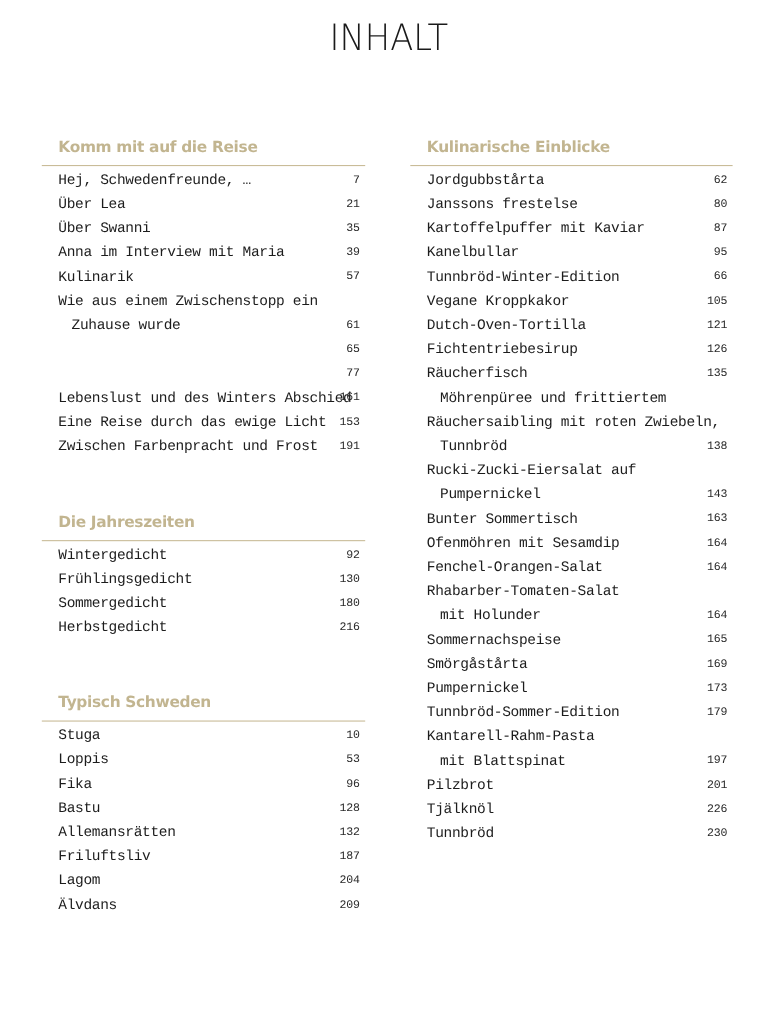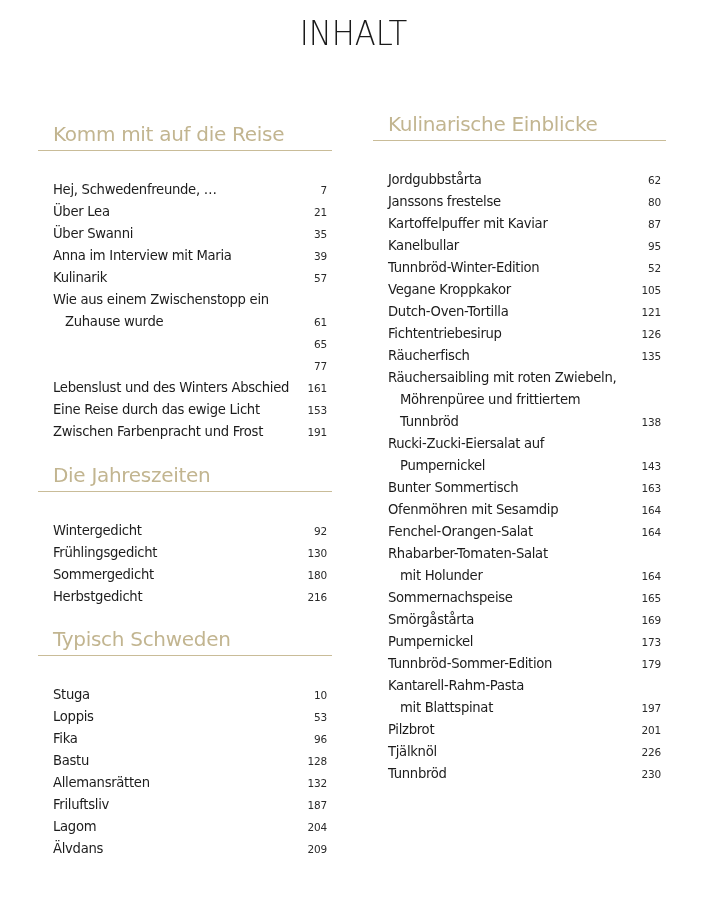--- a/index.html
+++ b/index.html
@@ -5,25 +5,25 @@
     html, body { margin: 0; padding: 0; background: #ffffff; }
     body { width: 707px; height: 921px; position: relative; overflow: hidden;
       font-family: "DejaVu Sans", sans-serif; color: #1c1c1c; }
     .page-title { position: absolute; left: 0; right: 0; top: 14px; text-align: center;
       font-family: "DejaVu Sans", sans-serif; font-weight: 300; font-size: 33px;
       letter-spacing: 0px; color: #1a1a1a; transform: scaleX(0.93); }
     .col { position: absolute; }
     .col.left { left: 38px; width: 294px; }
     .col.right { left: 373px; width: 293px; }
     .section { position: absolute; left: 0; right: 0; }
-    .section-heading { font-family: "DejaVu Sans", sans-serif; font-weight: 400;
-      font-size: 20px; color: #c2b590; padding-left: 15px; height: 24px; line-height: 24px;
+    .section-heading { font-family: "DejaVu Sans", sans-serif; font-weight: 700;
+      font-size: 14px; color: #c2b590; padding-left: 15px; height: 24px; line-height: 24px;
       letter-spacing: -0.3px; }
     .rule { height: 1px; background: #c9bc98; margin-top: 4px; }
-    .entries { margin-top: 28px; }
+    .entries { margin-top: 2px; font-family: Liberation Mono, monospace; }
     .entry { position: relative; padding-left: 15px; padding-right: 5px; }
     .line { height: 22px; line-height: 22px; font-size: 13.2px; letter-spacing: -0.3px;
       white-space: nowrap; position: relative; }
     .line.cont { padding-left: 12px; }
     .page-num { position: absolute; right: 0; top: 0; font-size: 10.5px; color: #2a2a2a;
       letter-spacing: -0.2px; }
   </style>
 </head>
 <body>
 
@@ -114,54 +114,54 @@
           <div class="line"><span>Lagom</span><span class="page-num">204</span></div>
         </div>
         <div class="entry">
           <div class="line"><span>Älvdans</span><span class="page-num">209</span></div>
         </div>
       </div>
     </div>
 </div>
 
 <div class="col right">
-  <div class="section" style="top:112px;">
+  <div class="section" style="top:122px;">
       <div class="section-heading">Kulinarische Einblicke</div>
       <div class="rule"></div>
       <div class="entries">
         <div class="entry">
           <div class="line"><span>Jordgubbstårta</span><span class="page-num">62</span></div>
         </div>
         <div class="entry">
           <div class="line"><span>Janssons frestelse</span><span class="page-num">80</span></div>
         </div>
         <div class="entry">
           <div class="line"><span>Kartoffelpuffer mit Kaviar</span><span class="page-num">87</span></div>
         </div>
         <div class="entry">
           <div class="line"><span>Kanelbullar</span><span class="page-num">95</span></div>
         </div>
         <div class="entry">
-          <div class="line"><span>Tunnbröd-Winter-Edition</span><span class="page-num">52</span></div>
+          <div class="line"><span>Tunnbröd-Winter-Edition</span><span class="page-num">66</span></div>
         </div>
         <div class="entry">
           <div class="line"><span>Vegane Kroppkakor</span><span class="page-num">105</span></div>
         </div>
         <div class="entry">
           <div class="line"><span>Dutch-Oven-Tortilla</span><span class="page-num">121</span></div>
         </div>
         <div class="entry">
           <div class="line"><span>Fichtentriebesirup</span><span class="page-num">126</span></div>
         </div>
         <div class="entry">
           <div class="line"><span>Räucherfisch</span><span class="page-num">135</span></div>
         </div>
         <div class="entry">
+          <div class="line cont"><span>Möhrenpüree und frittiertem</span></div>
           <div class="line"><span>Räuchersaibling mit roten Zwiebeln,</span></div>
-          <div class="line cont"><span>Möhrenpüree und frittiertem</span></div>
           <div class="line cont"><span>Tunnbröd</span><span class="page-num">138</span></div>
         </div>
         <div class="entry">
           <div class="line"><span>Rucki-Zucki-Eiersalat auf</span></div>
           <div class="line cont"><span>Pumpernickel</span><span class="page-num">143</span></div>
         </div>
         <div class="entry">
           <div class="line"><span>Bunter Sommertisch</span><span class="page-num">163</span></div>
         </div>
         <div class="entry">

